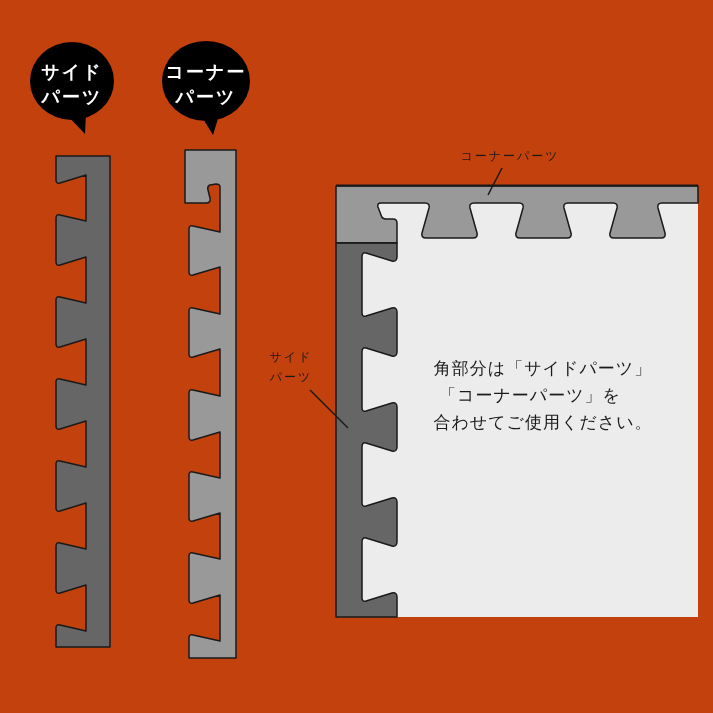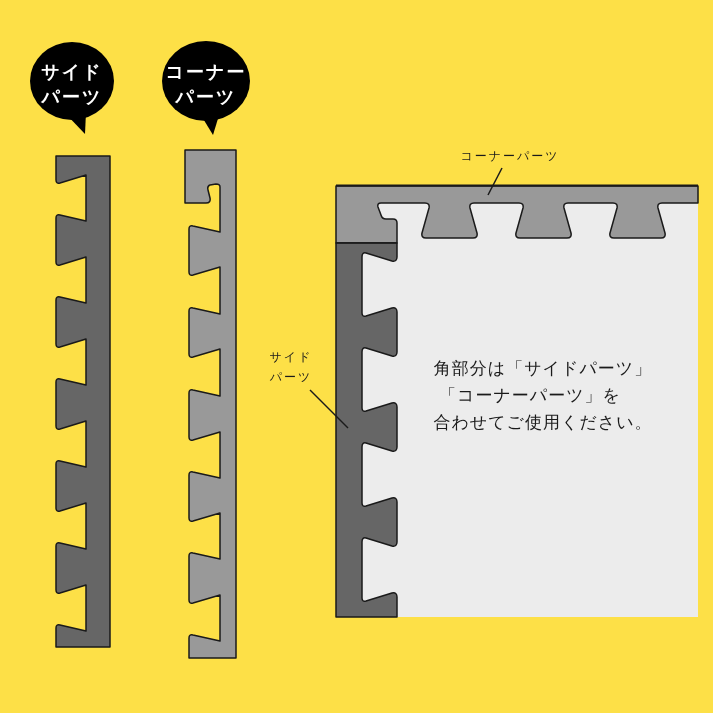--- a/index.html
+++ b/index.html
@@ -1,16 +1,16 @@
 <!DOCTYPE html>
 <html><head>
 <meta charset="utf-8">
 <style>
   html,body{margin:0;padding:0;background:#ffffff;}
-  #canvas{position:relative;width:713px;height:713px;overflow:hidden;background:#fde047;font-family:"DejaVu Sans","Liberation Sans",sans-serif;}
+  #canvas{position:relative;width:713px;height:713px;overflow:hidden;background:#c2410c;font-family:"DejaVu Sans","Liberation Sans",sans-serif;}
   svg{position:absolute;left:0;top:0;}
   .bubble-text{fill:#ffffff;font-weight:bold;font-size:18px;letter-spacing:2px;}
   .label-text{fill:#1a1a1a;font-size:12px;letter-spacing:2px;}
   .note-text{fill:#1a1a1a;font-size:17px;letter-spacing:1px;}
 </style>
 </head>
 <body>
 
 <div id="canvas">
 <svg width="713" height="713" viewBox="0 0 713 713">

